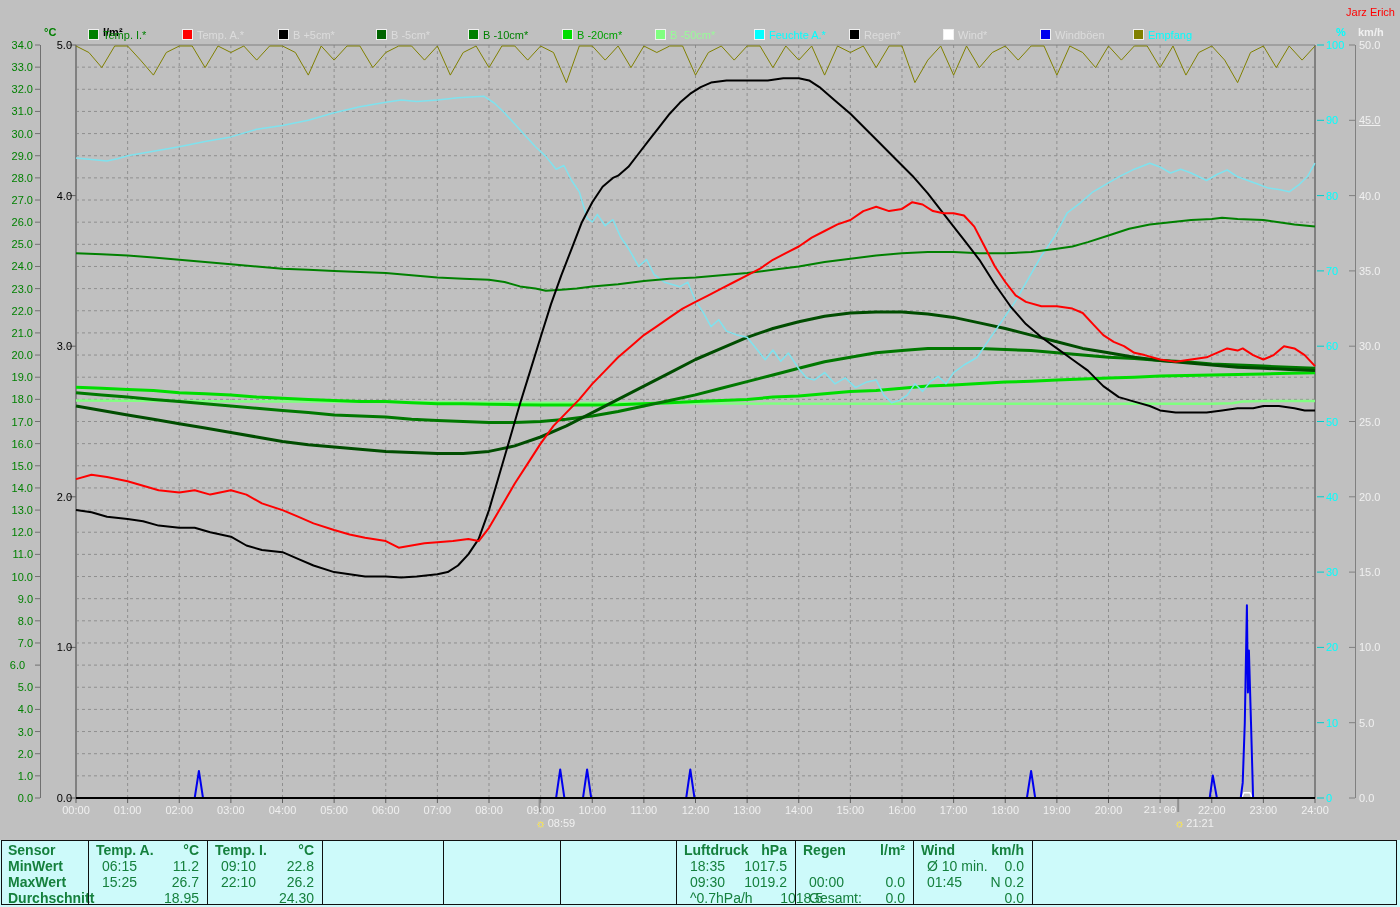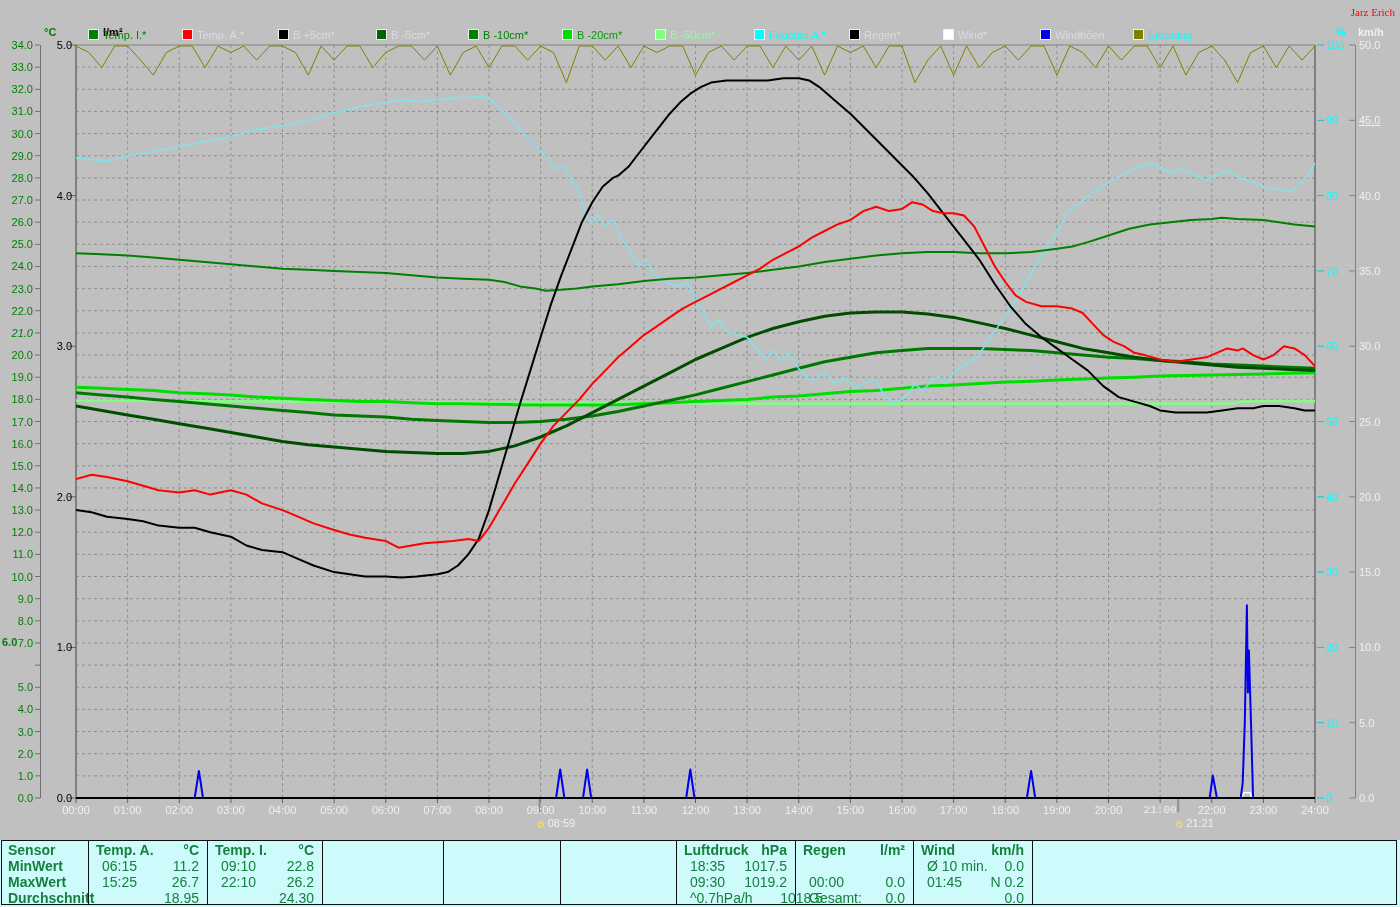--- a/index.html
+++ b/index.html
@@ -4,21 +4,21 @@
 <style>
   html,body{margin:0;padding:0;background:#C0C0C0;}
   #root{position:relative;width:1400px;height:907px;background:#C0C0C0;overflow:hidden;
         font-family:"Liberation Sans", sans-serif;}
   #chart-svg{position:absolute;left:0;top:0;}
   .axlabel{position:absolute;font-size:11px;line-height:12px;white-space:nowrap;}
   .xlabel{position:absolute;font-size:11px;line-height:12px;color:#F0F0F0;text-align:center;width:44px;}
   .legend-item{position:absolute;top:29px;height:13px;font-size:11px;line-height:13px;white-space:nowrap;}
   .legend-box{display:inline-block;width:9px;height:9px;border:1px solid #F0F0F0;vertical-align:-1px;margin-right:4px;}
   #title{position:absolute;left:0;top:6px;width:1400px;text-align:center;font-size:14px;color:#F5F5F5;}
-  #owner{position:absolute;right:5px;top:6px;font-size:11px;color:#FF0000;font-family:Liberation Serif, serif;}
+  #owner{position:absolute;right:5px;top:6px;font-size:11px;color:#FF0000;}
   .unitlabel{position:absolute;top:26px;font-size:11px;font-weight:bold;}
   #info-strip{position:absolute;left:0;top:840px;width:1400px;height:67px;background:#CDFAFA;}
   .tline{position:absolute;background:#101010;}
   .tcell{position:absolute;font-size:14px;line-height:14px;color:#15803d;white-space:nowrap;}
   .tbold{font-weight:bold;}
   .marker{position:absolute;top:817px;font-size:11px;color:#F0F0F0;white-space:nowrap;}
   .sunglyph{color:#FFE000;font-size:11px;margin-right:2px;text-shadow:0 0 1px #ffffff;}
 </style>
 </head>
 <body>
@@ -211,36 +211,36 @@
       <line x1="539.5925" y1="799" x2="539.5925" y2="812" stroke="#909090" stroke-width="2"></line>
       <line x1="1178.1937500000001" y1="799" x2="1178.1937500000001" y2="812" stroke="#909090" stroke-width="2"></line>
     </svg>
   <div id="labels-layer">
       <div class="axlabel" style="left:2px;width:31px;text-align:right;top:792px;color:#008000;">0.0</div>
       <div class="axlabel" style="left:2px;width:31px;text-align:right;top:769.8529411764706px;color:#008000;">1.0</div>
       <div class="axlabel" style="left:2px;width:31px;text-align:right;top:747.7058823529412px;color:#008000;">2.0</div>
       <div class="axlabel" style="left:2px;width:31px;text-align:right;top:725.5588235294117px;color:#008000;">3.0</div>
       <div class="axlabel" style="left:2px;width:31px;text-align:right;top:703.4117647058823px;color:#008000;">4.0</div>
       <div class="axlabel" style="left:2px;width:31px;text-align:right;top:681.2647058823529px;color:#008000;">5.0</div>
-      <div class="axlabel" style="left:2px;width:31px;text-align:left;top:636px;color:#008000;font-weight:bold;">6.0</div>
+      <div class="axlabel" style="left:2px;width:31px;text-align:center;top:659px;color:#008000;">6.0</div>
       <div class="axlabel" style="left:2px;width:31px;text-align:right;top:636.9705882352941px;color:#008000;">7.0</div>
       <div class="axlabel" style="left:2px;width:31px;text-align:right;top:614.8235294117646px;color:#008000;">8.0</div>
       <div class="axlabel" style="left:2px;width:31px;text-align:right;top:592.6764705882354px;color:#008000;">9.0</div>
       <div class="axlabel" style="left:2px;width:31px;text-align:right;top:570.5294117647059px;color:#008000;">10.0</div>
       <div class="axlabel" style="left:2px;width:31px;text-align:right;top:548.3823529411765px;color:#008000;">11.0</div>
       <div class="axlabel" style="left:2px;width:31px;text-align:right;top:526.2352941176471px;color:#008000;">12.0</div>
       <div class="axlabel" style="left:2px;width:31px;text-align:right;top:504.0882352941177px;color:#008000;">13.0</div>
       <div class="axlabel" style="left:2px;width:31px;text-align:right;top:481.94117647058823px;color:#008000;">14.0</div>
       <div class="axlabel" style="left:2px;width:31px;text-align:right;top:459.79411764705884px;color:#008000;">15.0</div>
       <div class="axlabel" style="left:2px;width:31px;text-align:right;top:437.6470588235294px;color:#008000;">16.0</div>
       <div class="axlabel" style="left:2px;width:31px;text-align:right;top:415.5px;color:#008000;">17.0</div>
       <div class="axlabel" style="left:2px;width:31px;text-align:right;top:393.3529411764706px;color:#008000;">18.0</div>
       <div class="axlabel" style="left:2px;width:31px;text-align:right;top:371.20588235294116px;color:#008000;">19.0</div>
       <div class="axlabel" style="left:2px;width:31px;text-align:right;top:349.05882352941177px;color:#008000;">20.0</div>
-      <div class="axlabel" style="left:2px;width:31px;text-align:right;top:326.9117647058823px;color:#008000;font-style:italic;">21.0</div>
+      <div class="axlabel" style="left:2px;width:31px;text-align:right;top:326.9117647058823px;color:#008000;">21.0</div>
       <div class="axlabel" style="left:2px;width:31px;text-align:right;top:304.7647058823529px;color:#008000;">22.0</div>
       <div class="axlabel" style="left:2px;width:31px;text-align:right;top:282.6176470588235px;color:#008000;">23.0</div>
       <div class="axlabel" style="left:2px;width:31px;text-align:right;top:260.47058823529403px;color:#008000;">24.0</div>
       <div class="axlabel" style="left:2px;width:31px;text-align:right;top:238.32352941176464px;color:#008000;">25.0</div>
       <div class="axlabel" style="left:2px;width:31px;text-align:right;top:216.17647058823536px;color:#008000;">26.0</div>
       <div class="axlabel" style="left:2px;width:31px;text-align:right;top:194.02941176470597px;color:#008000;">27.0</div>
       <div class="axlabel" style="left:2px;width:31px;text-align:right;top:171.88235294117646px;color:#008000;">28.0</div>
       <div class="axlabel" style="left:2px;width:31px;text-align:right;top:149.73529411764707px;color:#008000;">29.0</div>
       <div class="axlabel" style="left:2px;width:31px;text-align:right;top:127.58823529411768px;color:#008000;">30.0</div>
       <div class="axlabel" style="left:2px;width:31px;text-align:right;top:105.44117647058829px;color:#008000;">31.0</div>

